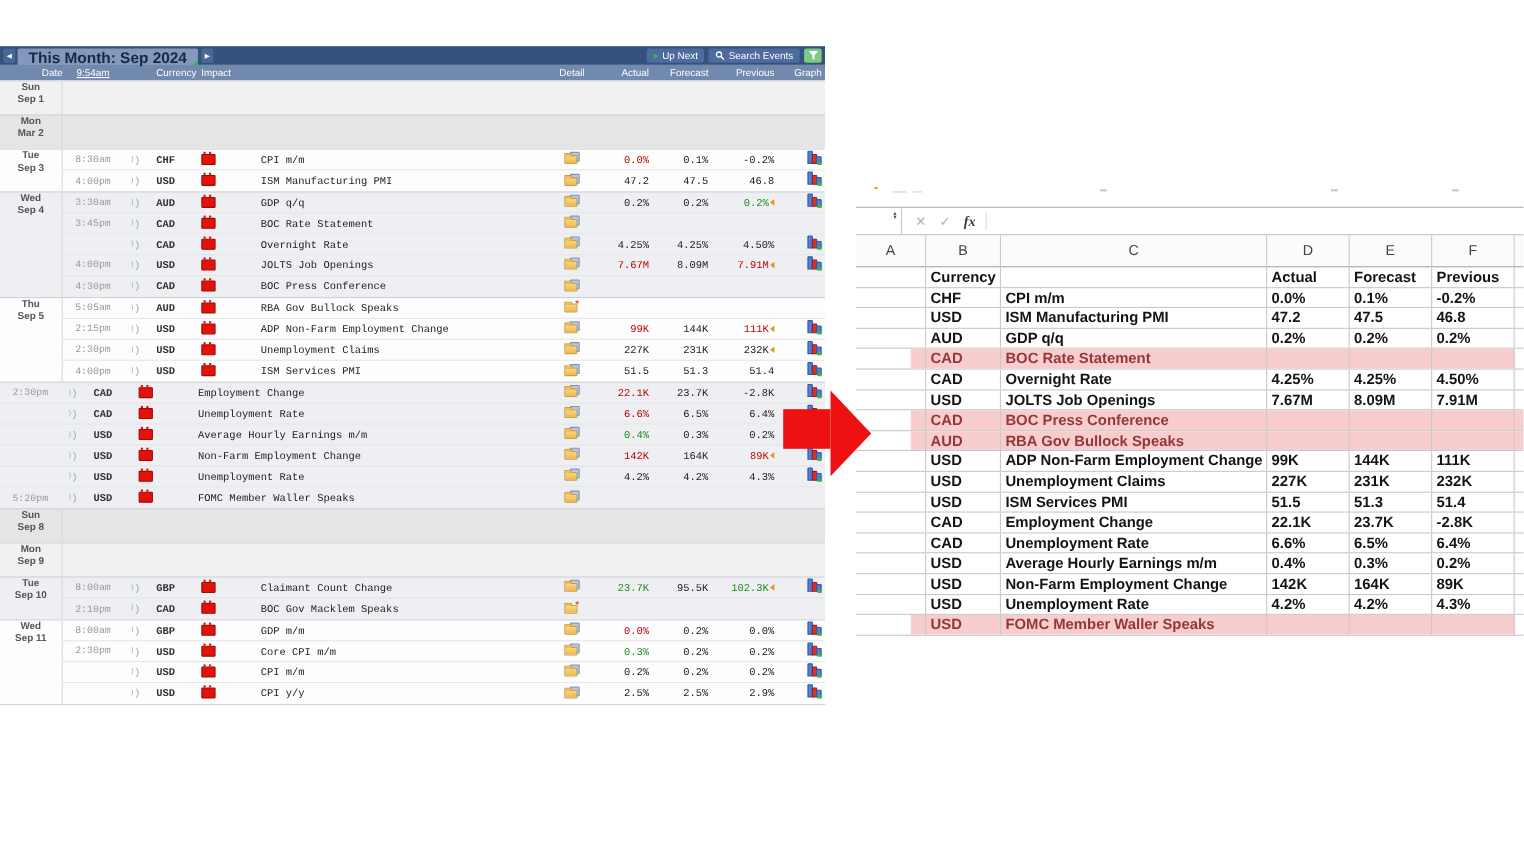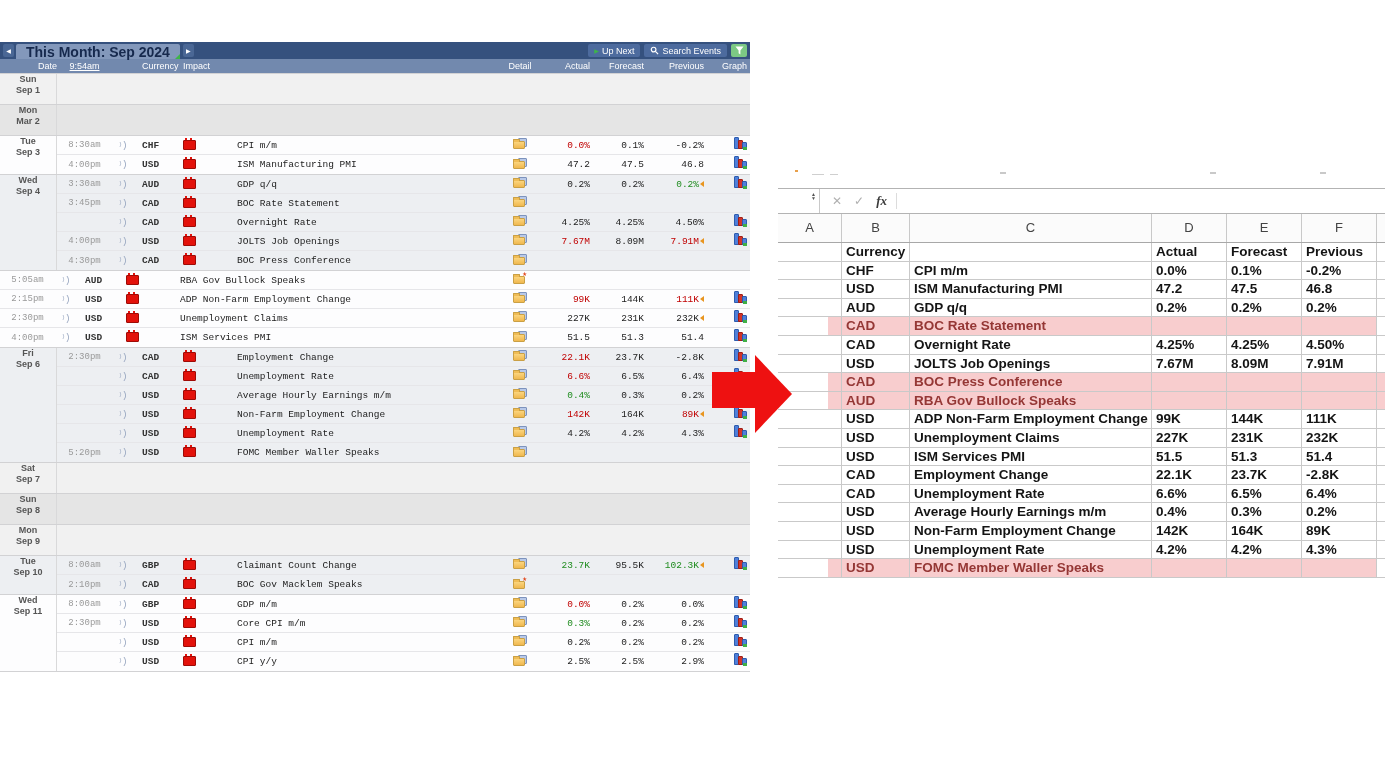--- a/index.html
+++ b/index.html
@@ -268,20 +268,24 @@
             <span class="w-title title">BOC Press Conference</span>
             <span class="w-detail"><span class="folder"><i class="paper"></i><i class="front"></i></span></span>
             <span class="w-act v-black"></span>
             <span class="w-fc v-black"></span>
             <span class="w-prev"><span class="v-black"></span></span>
             <span class="w-graph"></span>
           </div>
         </div>
       </div>
       <div class="day wh">
+        <div class="datecell">
+          <div>Thu</div>
+          <div>Sep 5</div>
+        </div>
         <div class="events">
           <div class="ev-row">
             <span class="w-time t-gray">5:05am</span>
             <span class="w-alert"><span class="alert-i"><span class="s1">)</span><span class="s2">)</span></span></span>
             <span class="w-cur cur">AUD</span>
             <span class="w-imp"><i class="imp"></i></span>
             <span class="w-title title">RBA Gov Bullock Speaks</span>
             <span class="w-detail"><span class="folder star"><i class="front"></i></span></span>
             <span class="w-act v-black"></span>
             <span class="w-fc v-black"></span>
@@ -320,24 +324,20 @@
             <span class="w-title title">ISM Services PMI</span>
             <span class="w-detail"><span class="folder"><i class="paper"></i><i class="front"></i></span></span>
             <span class="w-act v-black">51.5</span>
             <span class="w-fc v-black">51.3</span>
             <span class="w-prev"><span class="v-black">51.4</span></span>
             <span class="w-graph"><span class="gicon"><b class="b1"></b><b class="b2"></b><b class="b3"></b><i></i></span></span>
           </div>
         </div>
       </div>
       <div class="day lt">
-        <div class="datecell">
-          <div>Fri</div>
-          <div>Sep 6</div>
-        </div>
         <div class="events">
           <div class="ev-row">
             <span class="w-time t-gray">2:30pm</span>
             <span class="w-alert"><span class="alert-i"><span class="s1">)</span><span class="s2">)</span></span></span>
             <span class="w-cur cur">CAD</span>
             <span class="w-imp"><i class="imp"></i></span>
             <span class="w-title title">Employment Change</span>
             <span class="w-detail"><span class="folder"><i class="paper"></i><i class="front"></i></span></span>
             <span class="w-act v-red">22.1K</span>
             <span class="w-fc v-black">23.7K</span>
@@ -398,27 +398,20 @@
             <span class="w-cur cur">USD</span>
             <span class="w-imp"><i class="imp"></i></span>
             <span class="w-title title">FOMC Member Waller Speaks</span>
             <span class="w-detail"><span class="folder"><i class="paper"></i><i class="front"></i></span></span>
             <span class="w-act v-black"></span>
             <span class="w-fc v-black"></span>
             <span class="w-prev"><span class="v-black"></span></span>
             <span class="w-graph"></span>
           </div>
         </div>
-      </div>
-      <div class="day wa">
-        <div class="datecell">
-          <div>Sat</div>
-          <div>Sep 7</div>
-        </div>
-        <div class="events"></div>
       </div>
       <div class="day wb">
         <div class="datecell">
           <div>Sun</div>
           <div>Sep 8</div>
         </div>
         <div class="events"></div>
       </div>
       <div class="day wa">
         <div class="datecell">

